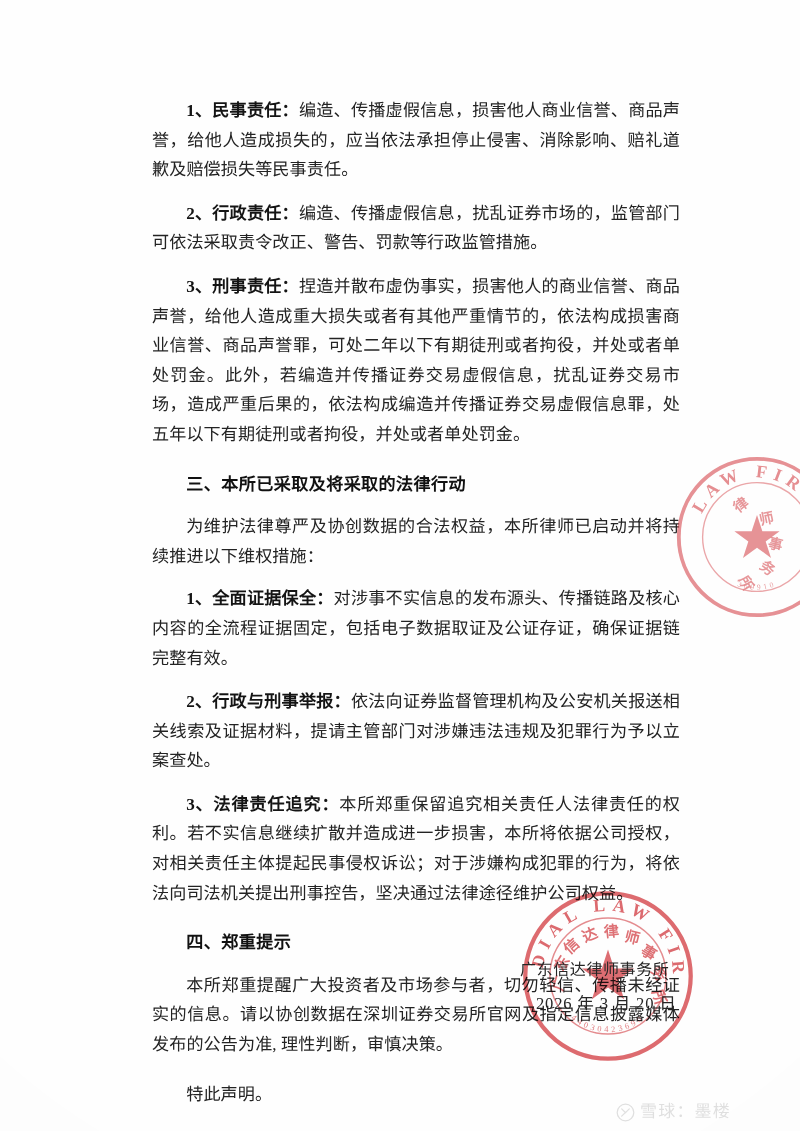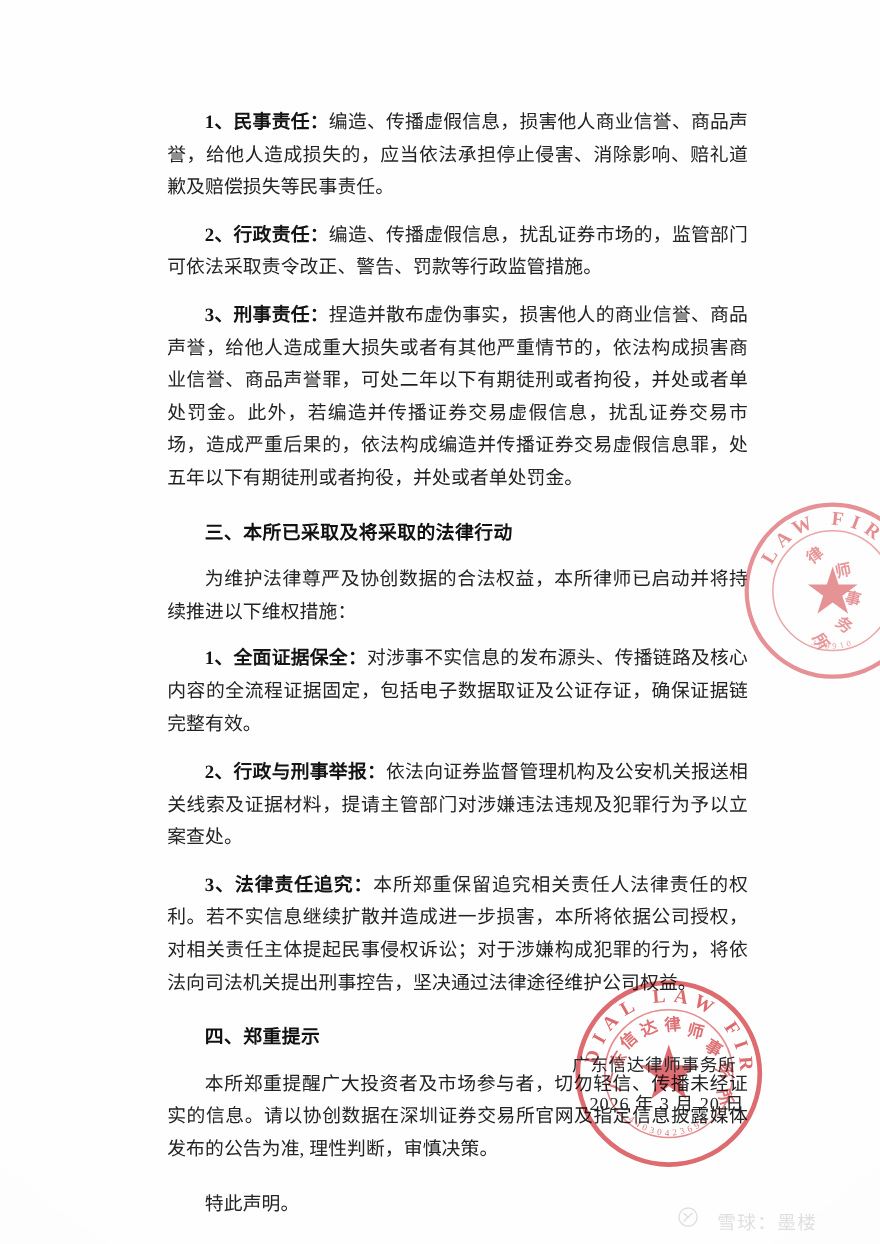--- a/index.html
+++ b/index.html
@@ -138,22 +138,22 @@
     left: 0;
     top: 0;
   }
 
   
   #watermark {
     position: absolute;
     left: 616px;
     top: 1097px;
     display: flex;
-    align-items: flex-start;
-    gap: 17px;
+    align-items: flex-end;
+    gap: 5px;
     opacity: 0.30;
     z-index: 5;
   }
   #watermark .wm-text {
     font-family: "Liberation Sans", "DejaVu Sans", sans-serif;
     font-size: 17px;
     letter-spacing: 1.2px;
     color: #9a9a9a;
     white-space: nowrap;
   }

